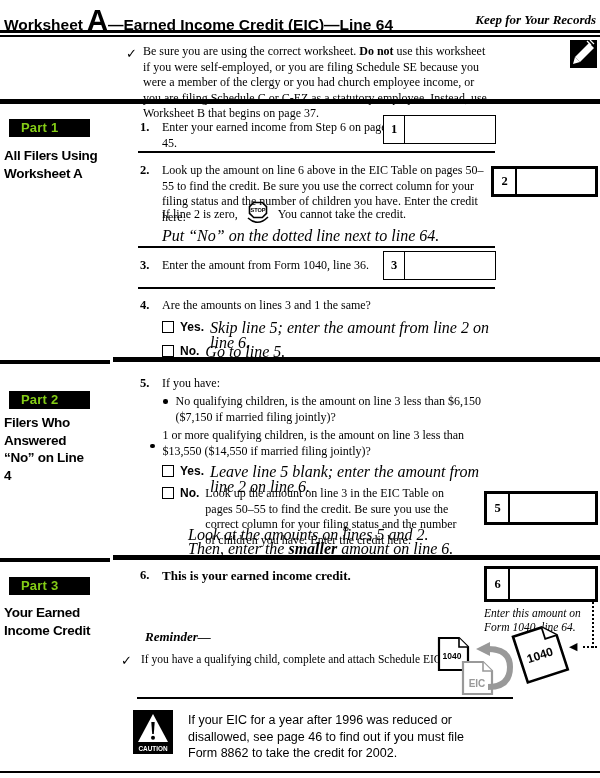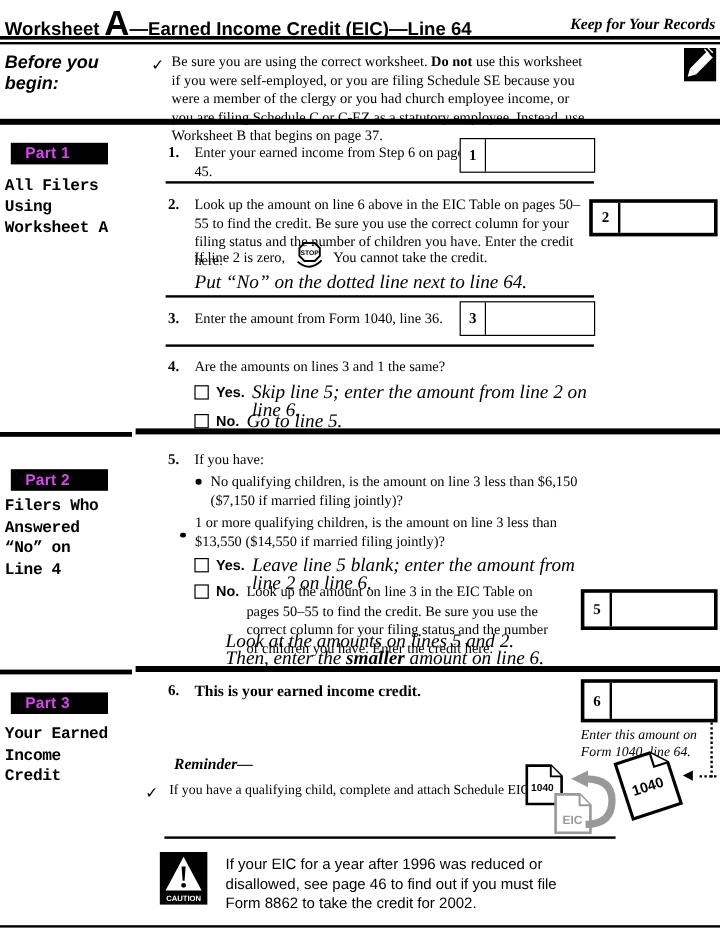--- a/index.html
+++ b/index.html
@@ -8,24 +8,24 @@
         font-family:"Liberation Serif",serif;overflow:hidden;}
   .abs{position:absolute;}
   .sans{font-family:"Liberation Sans",sans-serif;}
   .b{font-weight:bold;}
   .i{font-style:italic;}
   .body-text{font-size:12px;line-height:15.5px;}
   .small-it{font-style:italic;font-size:16px;line-height:14.5px;}
   .rule{background:#000;height:1.5px;}
   .bar{background:#000;}
   .dbl-rule{border-top:3px solid #000;border-bottom:2px solid #000;height:6.5px;}
-  .part-tab{background:#000;color:#d946ef;font-family:"Liberation Sans",sans-serif;
+  .part-tab{background:#000;color:#84cc16;font-family:"Liberation Sans",sans-serif;
             font-weight:bold;font-size:13px;line-height:18px;height:18px;width:81px;
             padding-left:12px;letter-spacing:.2px;}
-  .part-head{font-family:Liberation Mono, monospace;font-weight:bold;font-size:13.5px;
+  .part-head{font-family:Liberation Sans, sans-serif;font-weight:bold;font-size:13.5px;
              line-height:17.5px;letter-spacing:-0.3px;}
   .num{font-weight:bold;font-size:12.5px;line-height:15.5px;}
   .abox{display:flex;background:#fff;}
   .abox .cell-num{border-right:1.6px solid #000;display:flex;align-items:center;
                   justify-content:center;font-weight:bold;font-size:12.5px;}
   .abox .cell-input{flex:1;}
   .abox.thin{border:1.6px solid #000;}
   .abox.thin .cell-num{width:21px;}
   .abox.thick{border:3px solid #000;}
   .abox.thick .cell-num{width:23px;border-right-width:2px;}
@@ -45,21 +45,20 @@
 <div class="page">
 
   <div class="abs title-row" style="left:4px;top:4px;">
     <span class="sans b" style="font-size:15.5px;">Worksheet</span>
     <span class="sans b" style="font-size:29px;margin-left:4px;">A</span>
     <span class="sans b" style="font-size:15.5px;">—Earned Income Credit (EIC)—Line 64</span>
   </div>
   <div class="abs b i" style="right:4px;top:12px;font-size:13px;">Keep for Your Records</div>
   <div class="abs dbl-rule" style="left:0;top:30px;width:600px;"></div>
 
-  <div class="abs sans b i" style="left:4px;top:44px;font-size:15px;width:118px;">Before you begin:</div>
   <div class="abs check" style="left:126px;top:46px;">✓</div>
   <div class="abs body-text" style="left:143px;top:44px;width:346px;">
     <span>Be sure you are using the correct worksheet. </span><span class="b">Do not</span><span> use this worksheet if you were self-employed, or you are filing Schedule SE because you were a member of the clergy or you had church employee income, or you are filing Schedule C or C-EZ as a statutory employee. Instead, use Worksheet B that begins on page 37.</span>
   </div>
   <svg class="abs" style="left:570px;top:40px;" width="27" height="28" viewBox="0 0 27 28">
     <rect width="27" height="28" fill="#000"></rect>
     <polygon points="19,3 24,8 10,22 5,17" fill="#fff"></polygon>
     <polygon points="5,17 10,22 3,24" fill="#fff"></polygon>
     <line x1="17" y1="1" x2="21" y2="5" stroke="#fff" stroke-width="1.2"></line>
     <line x1="20" y1="0" x2="24" y2="4" stroke="#fff" stroke-width="1.2"></line>

